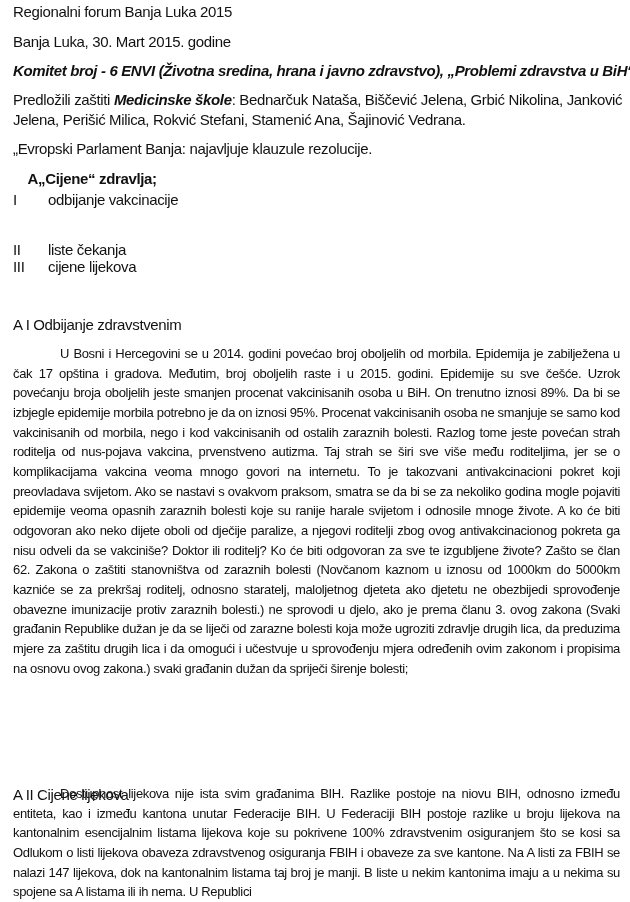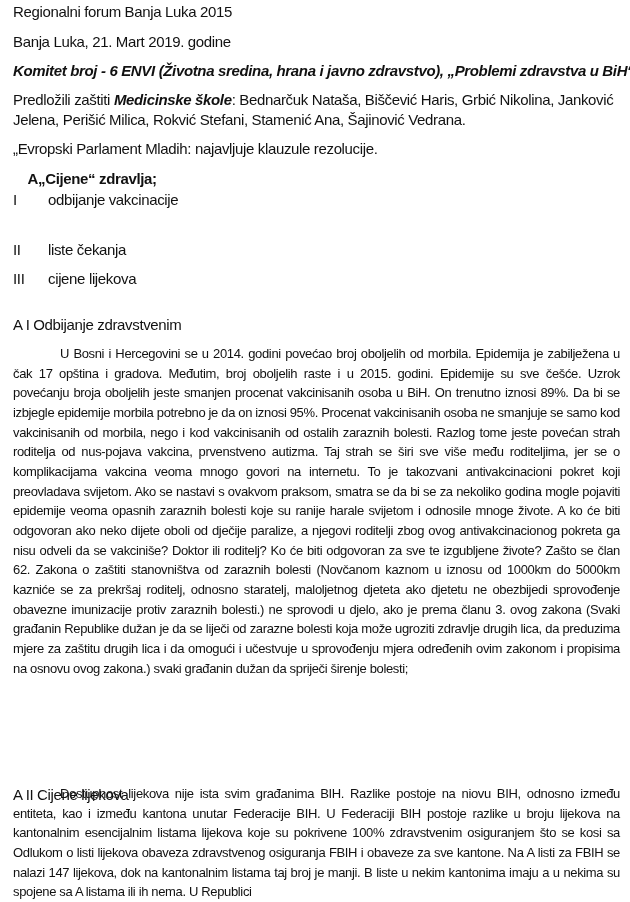--- a/index.html
+++ b/index.html
@@ -23,41 +23,41 @@
   .para .indent { display: inline-block; width: 47px; }
   .roman { display: inline-block; width: 35px; }
   .lbl-a { display: inline-block; width: 25px; }
 </style>
 </head>
 <body>
 
 <div class="page">
 
   <div class="line" style="top:2px">Regionalni forum Banja Luka 2015</div>
-  <div class="line" style="top:32px">Banja Luka, 21. Mart 2019. godine</div>
+  <div class="line" style="top:32px">Banja Luka, 30. Mart 2015. godine</div>
   <div class="line bi" style="top:61px">Komitet broj - 6 ENVI (Životna sredina, hrana i javno zdravstvo), „Problemi zdravstva u BiH“</div>
 
   <div class="line" style="top:90px">
-    <span>Predložili zaštiti </span><span class="bi">Medicinske škole</span><span>: Bednarčuk Nataša, Biščević  Haris, Grbić Nikolina, Janković</span>
+    <span>Predložili zaštiti </span><span class="bi">Medicinske škole</span><span>: Bednarčuk Nataša, Biščević  Jelena, Grbić Nikolina, Janković</span>
   </div>
   <div class="line" style="top:110px">Jelena, Perišić Milica, Rokvić Stefani, Stamenić Ana, Šajinović Vedrana.</div>
 
-  <div class="line" style="top:139px">„Evropski Parlament Mladih: najavljuje klauzule rezolucije.</div>
+  <div class="line" style="top:139px">„Evropski Parlament Banja: najavljuje klauzule rezolucije.</div>
 
   <div class="line b" style="top:169px">
     <span class="lbl-a">A</span><span>„Cijene“ zdravlja;</span>
   </div>
 
   <div class="line" style="top:190px">
     <span class="roman">I</span><span>odbijanje vakcinacije</span>
   </div>
   <div class="line" style="top:240px">
     <span class="roman">II</span><span>liste čekanja</span>
   </div>
-  <div class="line" style="top:269px">
+  <div class="line" style="top:257px">
     <span class="roman">III</span><span>cijene lijekova</span>
   </div>
 
   <div class="line" style="top:315px">A I Odbijanje zdravstvenim</div>
   <div class="para" style="top:344px"><span class="indent"></span><span>U Bosni i Hercegovini se u 2014. godini povećao broj oboljelih od morbila. Epidemija je zabilježena u čak 17 opština i gradova. Međutim, broj oboljelih raste i u 2015. godini. Epidemije su sve češće. Uzrok povećanju broja oboljelih jeste smanjen procenat vakcinisanih osoba u BiH. On trenutno iznosi 89%. Da bi se izbjegle epidemije morbila potrebno je da on iznosi 95%.  Procenat vakcinisanih osoba ne smanjuje se samo kod vakcinisanih od morbila, nego i kod vakcinisanih od ostalih zaraznih bolesti. Razlog tome  jeste povećan strah roditelja od nus-pojava vakcina, prvenstveno autizma. Taj strah se širi sve više među roditeljima, jer se o komplikacijama vakcina veoma mnogo govori na internetu. To je takozvani antivakcinacioni pokret koji preovladava svijetom. Ako se nastavi s ovakvom praksom, smatra se da bi se za nekoliko godina mogle pojaviti epidemije veoma opasnih zaraznih bolesti koje su ranije harale svijetom i odnosile mnoge živote. A ko će biti odgovoran ako neko dijete oboli od dječije paralize, a njegovi roditelji zbog ovog antivakcinacionog pokreta ga nisu odveli da se vakciniše? Doktor ili roditelj? Ko će biti odgovoran za sve te izgubljene živote?  Zašto se  član 62. Zakona o zaštiti stanovništva od zaraznih bolesti (Novčanom kaznom u iznosu od 1000km do 5000km kazniće se za prekršaj roditelj, odnosno staratelj, maloljetnog djeteta ako djetetu ne obezbijedi sprovođenje obavezne imunizacije protiv zaraznih bolesti.) ne sprovodi u djelo, ako je prema članu 3. ovog zakona (Svaki građanin Republike dužan je da se liječi od zarazne bolesti koja može ugroziti zdravlje drugih lica, da preduzima mjere za zaštitu drugih lica i da omogući i učestvuje u sprovođenju mjera određenih ovim zakonom i propisima na osnovu ovog zakona.) svaki građanin dužan da spriječi  širenje bolesti;</span></div>
 
   <div class="line" style="top:785px">A  II Cijene lijekova</div>
   <div class="para" style="top:784px"><span class="indent"></span><span>Dostupnost lijekova nije ista svim građanima BIH. Razlike postoje na niovu BIH, odnosno između  entiteta, kao i između kantona unutar Federacije BIH. U Federaciji BIH postoje razlike u broju lijekova na kantonalnim esencijalnim listama lijekova koje su pokrivene 100% zdravstvenim osiguranjem što se kosi sa Odlukom o listi lijekova obaveza zdravstvenog osiguranja FBIH i obaveze za sve kantone. Na A listi za FBIH se nalazi 147 lijekova, dok na kantonalnim listama taj broj je manji. B liste u nekim kantonima imaju a u nekima su spojene sa A listama ili ih nema. U Republici</span></div>
 
 </div>

